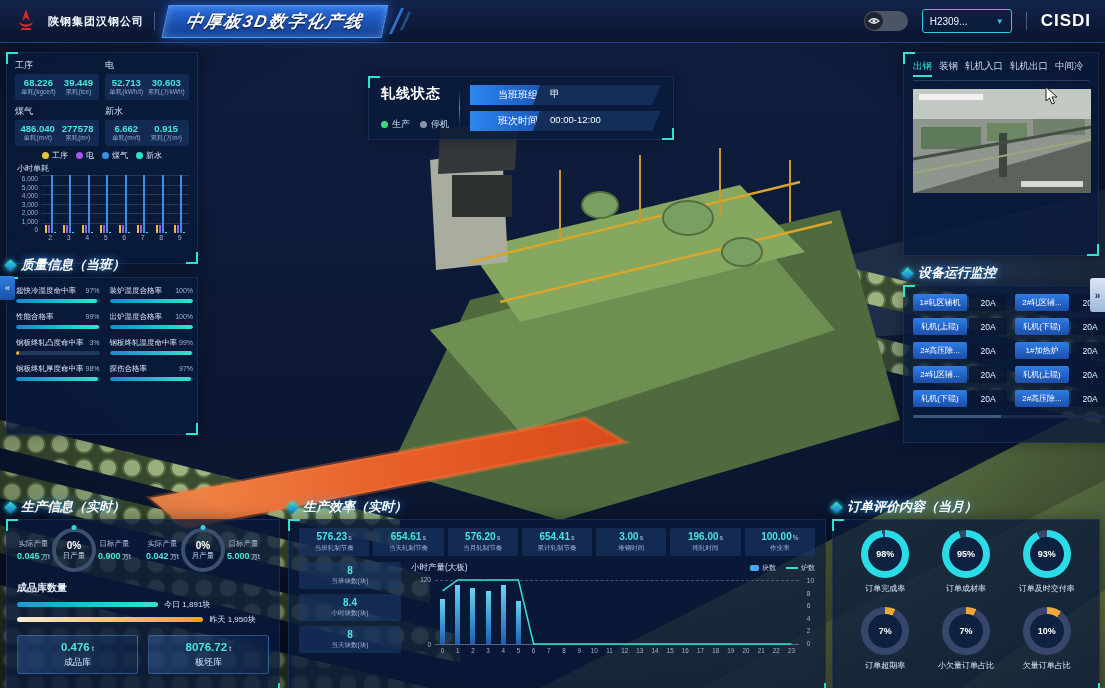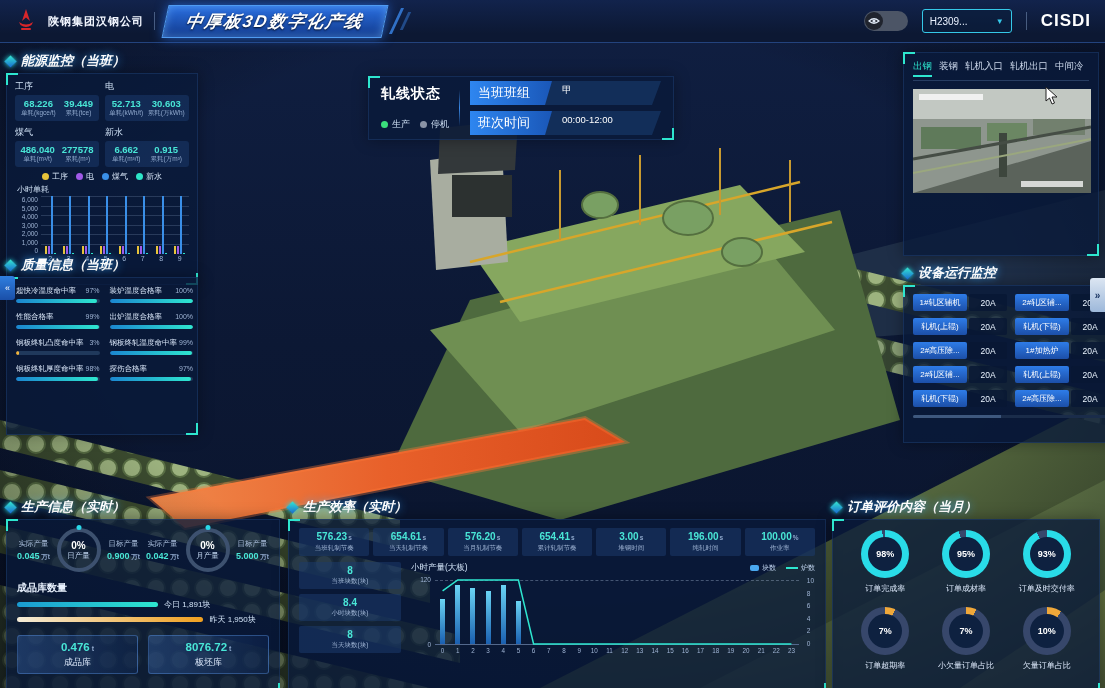--- a/index.html
+++ b/index.html
@@ -88,22 +88,22 @@
   #sec-status{left:368px;top:76px;width:306px;}
   #status-panel{padding:8px 12px;display:flex;align-items:center;gap:10px;height:46px;}
   .st-left{display:flex;flex-direction:column;justify-content:space-between;height:100%;}
   .st-name{font-size:14px;font-weight:bold;color:#fff;letter-spacing:1px;}
   .st-legend{display:flex;gap:10px;}
   .st-leg{display:flex;align-items:center;gap:4px;font-size:9px;color:#cfe0f4;}
   .st-vline{width:1px;height:36px;background:linear-gradient(180deg,transparent,#3a8ae8,transparent);}
   .st-rows{flex:1;display:flex;flex-direction:column;gap:6px;}
   .st-row{display:flex;align-items:stretch;background:rgba(20,50,95,.85);
     clip-path:polygon(0 0,100% 0,calc(100% - 9px) 100%,0 100%);}
-  .st-tag{background:linear-gradient(90deg,#2e86f0,#1a57b8);min-width:66px;text-align:left;
-    font-size:13px;color:#fff;padding:3px 8px;clip-path:polygon(0 0,100% 0,calc(100% - 7px) 100%,0 100%);}
+  .st-tag{background:linear-gradient(90deg,#2e86f0,#1a57b8);min-width:66px;text-align:right;
+    font-size:10px;color:#fff;padding:3px 2px;clip-path:polygon(0 0,100% 0,calc(100% - 7px) 100%,0 100%);}
   .st-val{font-size:9.5px;color:#fff;padding:3px 14px 3px 10px;}
   
   #sec-video{left:903px;top:52px;width:196px;}
   #video-panel{padding:7px 9px;height:188px;}
   .v-tabs{display:flex;gap:7px;font-size:9.5px;color:#cdd9ec;white-space:nowrap;overflow:hidden;
     padding-bottom:4px;border-bottom:1px solid #273d62;}
   .v-tab{cursor:pointer;position:relative;padding-bottom:3px;flex:0 0 auto;}
   .v-tab.active{color:#2ee6cf;}
   .v-tab.active::after{content:"";position:absolute;left:0;right:0;bottom:-1px;height:2px;background:#2ee6cf;}
   .v-feed{margin-top:8px;width:178px;height:104px;position:relative;overflow:hidden;cursor:pointer;}
@@ -119,21 +119,21 @@
   .eq-value{flex:1;background:rgba(8,24,52,.85);margin-left:2px;border-radius:2px;
     font-size:8.5px;color:#eaf4ff;display:flex;align-items:center;justify-content:center;}
   .eq-scroll{position:absolute;right:3px;top:32px;bottom:26px;width:3px;background:rgba(255,255,255,.08);border-radius:2px;}
   .eq-thumb{width:100%;height:38%;background:#3a6fb0;border-radius:2px;}
   .eq-pager{margin-top:8px;height:3px;background:#1a2c4a;border-radius:2px;overflow:hidden;cursor:pointer;}
   .eq-pager i{display:block;height:100%;width:45%;background:#3e587e;}
   
   #sec-prod{left:6px;top:498px;width:274px;}
   #prod-panel{padding:8px 10px;height:158px;}
   .pg-row{display:flex;gap:6px;}
-  .pg{flex:1;display:flex;align-items:center;justify-content:space-between;gap:2px;}
+  .pg{flex:1;display:flex;align-items:center;justify-content:flex-start;gap:2px;}
   .pg-side{text-align:center;min-width:0;}
   .pg-side .sl{font-size:7.5px;color:#a9bdda;white-space:nowrap;}
   .pg-side .sv{font-size:9px;font-weight:bold;color:#49e6d6;white-space:nowrap;margin-top:2px;}
   .pg-side .sv i{font-style:normal;font-size:6.5px;color:#8fa8cc;}
   .pg-ring{flex:0 0 44px;width:44px;height:44px;box-sizing:border-box;border:4px solid #3d516f;border-radius:50%;
     display:flex;flex-direction:column;align-items:center;justify-content:center;position:relative;}
   .pg-ring::before{content:"";position:absolute;top:-7px;left:50%;transform:translateX(-50%);
     width:5px;height:5px;border-radius:50%;background:#2ad8e8;}
   .pg-pct{font-size:10px;font-weight:bold;color:#fff;}
   .pg-name{font-size:7.5px;color:#bcd0ea;}
@@ -271,24 +271,20 @@
     <div class="select">
       <span>H2309...</span>
       <span class="caret">▼</span>
     </div>
     <span class="h-div"></span>
     <span class="brand">CISDI</span>
   </div>
 </header>
 
 <div class="sec" id="sec-energy">
-  <div class="sec-title">
-      <span class="dm"></span>
-    <span class="tx">能源监控（当班）</span>
-    </div>
   <div class="panel" id="energy-panel">
     <div id="energy-metrics">
         <div>
           <div class="e-name">工序</div>
           <div class="e-box">
             <div class="e-col">
               <div class="e-val">68.226</div>
               <div class="e-unit">单耗(kgce/t)</div>
             </div>
             <div class="e-col">

